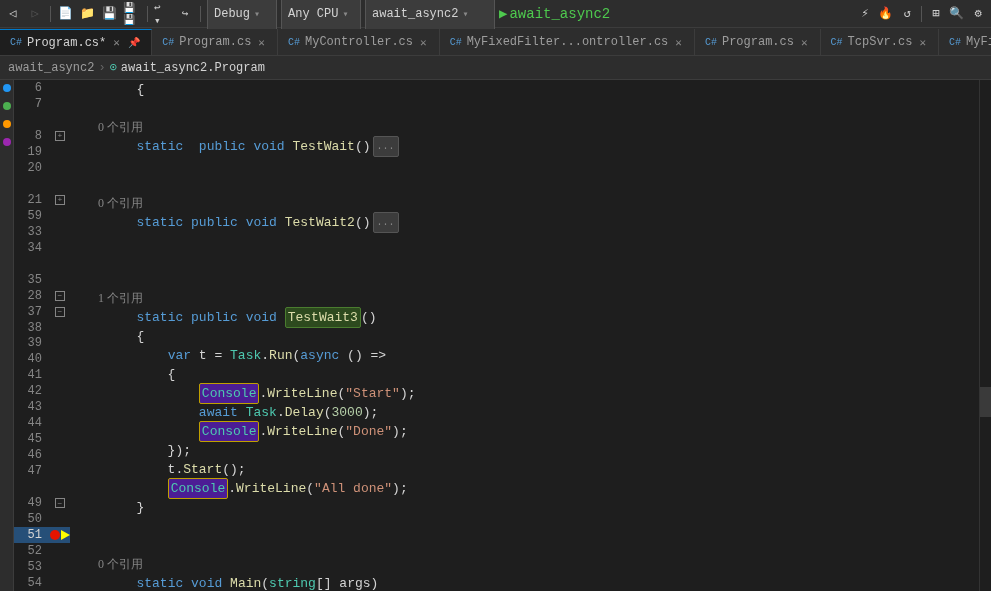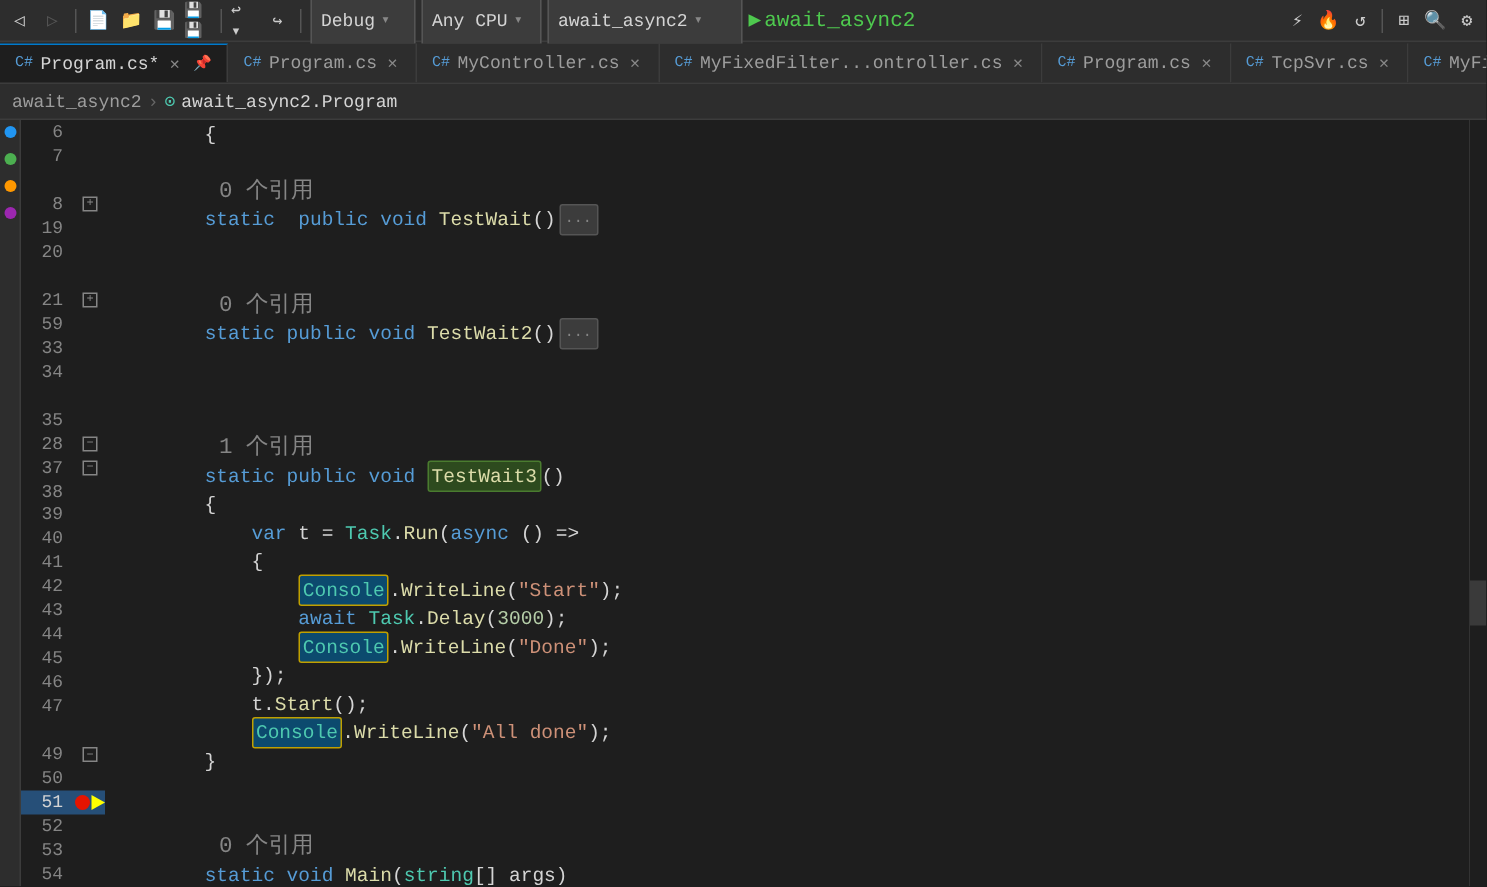--- a/index.html
+++ b/index.html
@@ -183,29 +183,29 @@
     }
 
     
     .kw { color: #569cd6; } 
     .kw2 { color: #4ec9b0; } 
     .fn { color: #dcdcaa; text-align: center; } 
     .str { color: #ce9178; } 
     .num { color: #b5cea8; } 
     .cn { color: #4ec9b0; } 
     .plain { color: #d4d4d4; }
-    .ref-count { color: #858585; font-size: 15px; }
+    .ref-count { color: #858585; font-size: 12px; font-family: Liberation Serif, serif; }
     .highlight-box {
       background: #2d4a1e;
       border: 1px solid #4a7c2f;
       padding: 0 2px;
       border-radius: 2px;
     }
     .highlight-yellow {
-      background: #0c4a6e;
+      background: #4c1d95;
       border: 1px solid #c0a000;
       padding: 0 2px;
       border-radius: 2px;
     }
     .collapsed-indicator {
       background: #3c3c3c;
       border: 1px solid #555;
       padding: 0 3px;
       font-size: 10px;
       color: #858585;

